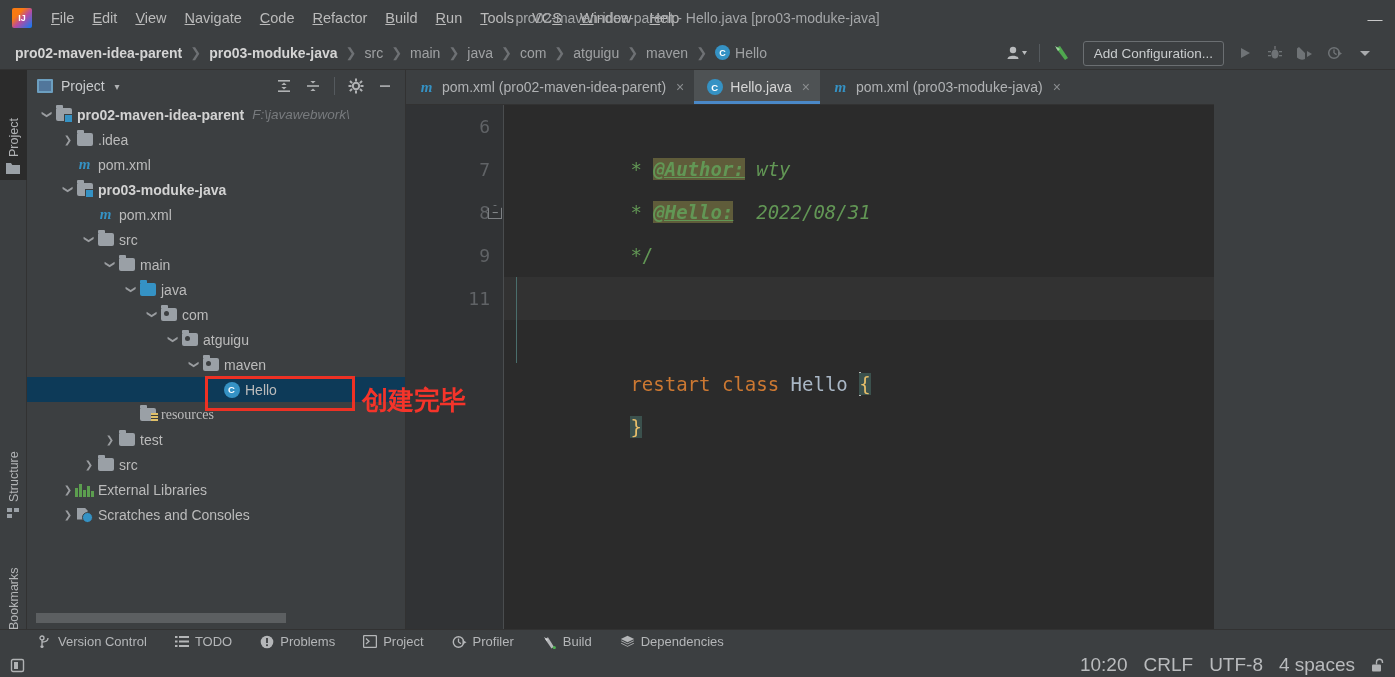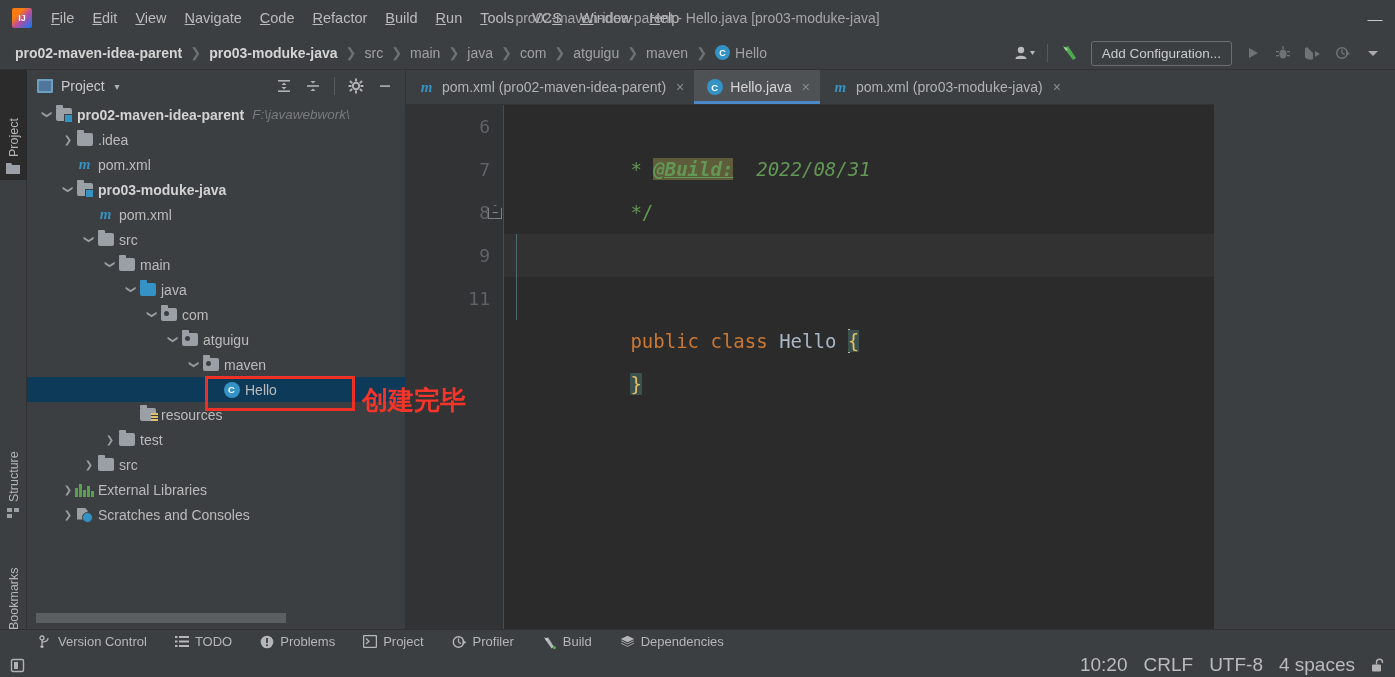--- a/index.html
+++ b/index.html
@@ -65,21 +65,21 @@
   }
   .crumb.bold { color: #d4d4d4; font-weight: bold; }
   .crumb-sep { color: #6e7174; font-size: 13px; margin: 0 5px; }
   .cls-badge {
     width: 15px; height: 15px; border-radius: 50%;
     background: #3592c4; color: #fff; font-size: 9px; font-weight: bold;
     display: inline-flex; align-items: center; justify-content: center;
     flex: none;
   }
   .nav-right {
-    position: absolute; right: 8px; top: 0; height: 34px;
+    position: absolute; right: 16px; top: 0; height: 34px;
     display: flex; align-items: center; gap: 2px;
   }
   .icon-btn {
     width: 28px; height: 26px; display: flex; align-items: center; justify-content: center;
     color: #a9abad;
   }
   .vsep { width: 1px; height: 18px; background: #555a5e; margin: 0 6px; }
   .add-config {
     height: 25px; border: 1px solid #6b6f72; border-radius: 3px;
     color: #c9ccce; font-size: 13.5px; padding: 0 10px;
@@ -584,21 +584,21 @@
           </span>
           <span class="tlabel">maven</span>
         </div>
         <div class="tnode selected" style="padding-left: 180px;">
           <span class="twist"></span>
           <span class="ico" style="display: flex; align-items: center; justify-content: center;">
             <span class="ico-class">C</span>
           </span>
           <span class="tlabel">Hello</span>
         </div>
-        <div class="tnode" style="padding-left: 96px;">
+        <div class="tnode" style="padding-left: 96px; font-family: Liberation Serif, serif;">
           <span class="twist"></span>
           <span class="ico" style="display: flex; align-items: center; justify-content: center;">
             <span class="ico-folder-res"></span>
           </span>
           <span class="tlabel">resources</span>
         </div>
         <div class="tnode" style="padding-left: 75px;">
           <span class="twist">❯</span>
           <span class="ico" style="display: flex; align-items: center; justify-content: center;">
             <span class="ico-folder"></span>
@@ -672,29 +672,32 @@
         <div class="gutter-rule"></div>
       <div class="gline">6</div>
           <div class="gline">7</div>
           <div class="gline">8</div>
           <div class="fold" style="top: 100px;">−</div>
           <div class="gline">9</div>
           <div class="gline">11</div>
         </div>
       <div class="code">
         <div class="cline">
-          <span class="cmt">* </span><span class="tag">@Build:</span><span class="tagval">  2022/08/31</span>
+          <span class="cmt">* </span><span class="tag">@Author:</span><span class="tagval"> wty</span>
+        </div>
+        <div class="cline">
+          <span class="cmt">* </span><span class="tag">@Hello:</span><span class="tagval">  2022/08/31</span>
         </div>
         <div class="cline">
           <span class="cmt">*/</span>
         </div>
         <div class="cline"></div>
         <div class="cline cur">
           <span class="indent-guide" style="top:0;height:43px;left:12px;"></span>
-          <span class="kw">public</span><span> </span><span class="kw">class</span><span> </span><span class="cname">Hello</span><span> </span><span class="caret"></span><span class="brace brace-hl">{</span>
+          <span class="kw">restart</span><span> </span><span class="kw">class</span><span> </span><span class="cname">Hello</span><span> </span><span class="caret"></span><span class="brace brace-hl">{</span>
         </div>
         <div class="cline">
           <span class="indent-guide" style="top:0;height:43px;left:12px;"></span>
           <span class="brace brace-hl">}</span>
         </div>
       </div>
     </div>
   </div>
 
   <div class="bottom-bar" id="bb-root">

